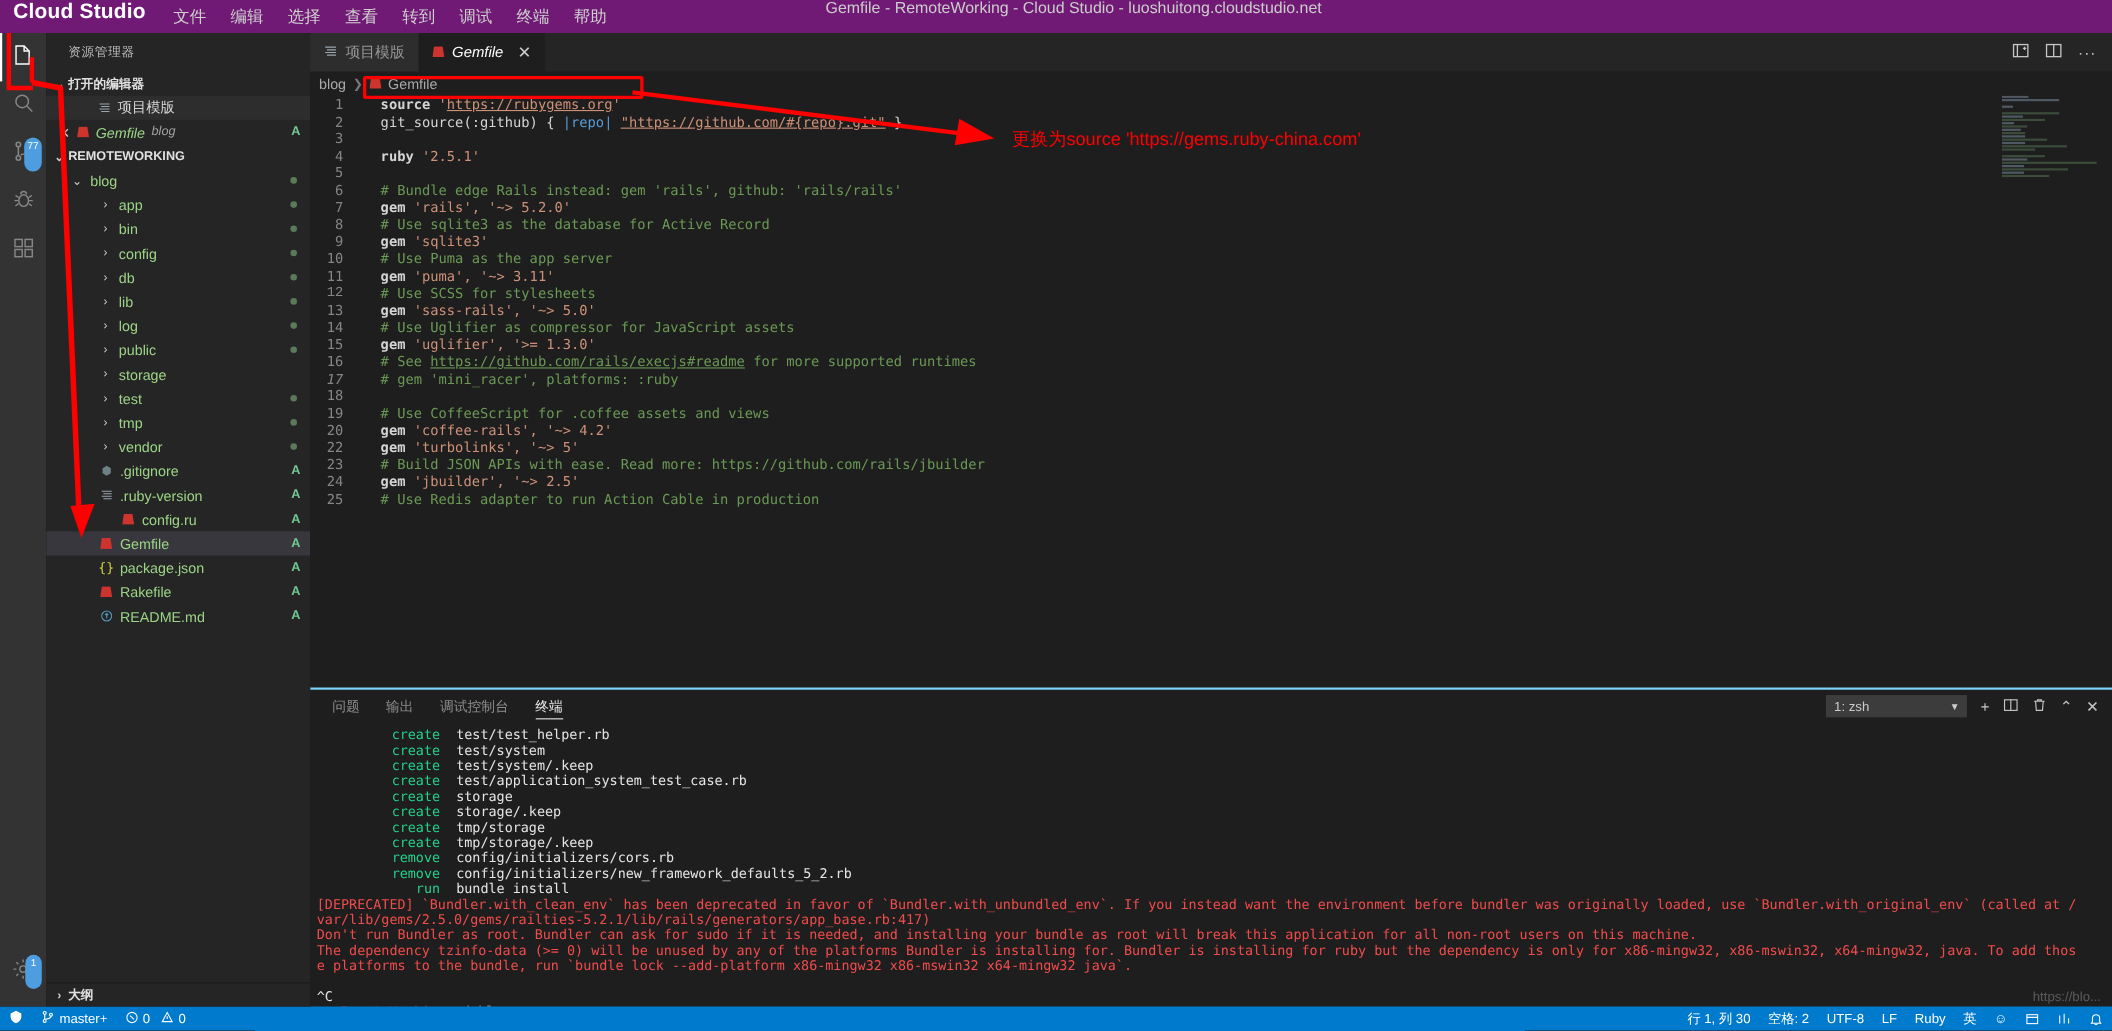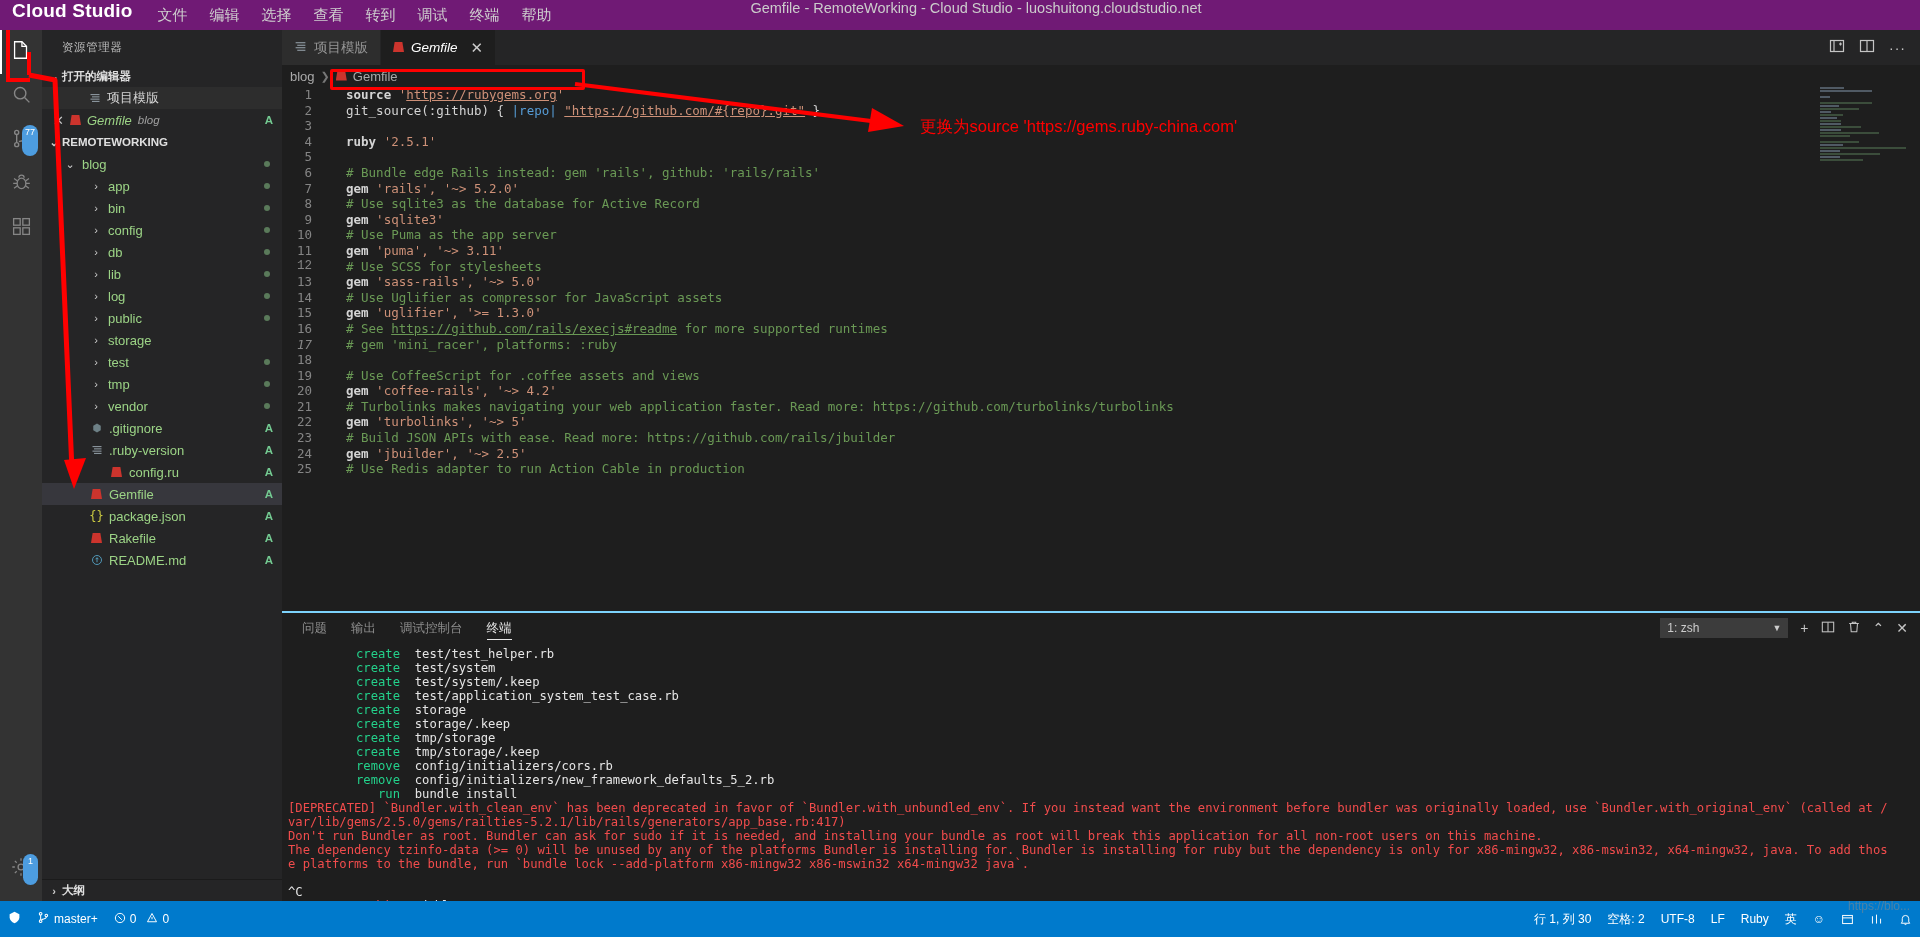--- a/index.html
+++ b/index.html
@@ -184,21 +184,21 @@
     font-family: "DejaVu Sans Mono", monospace; font-size: 12.2px; line-height: 14px;
     color: #cccccc; white-space: pre;
   }
   .t-green { color: #23d18b; }
   .t-red { color: #f14c4c; }
   .t-white { color: #e5e5e5; }
   .t-indent { padding-left: 24px; }
 
   
   .statusbar {
-    height: 36px; background: #007acc; display: flex; align-items: center; flex: none;
+    height: 22px; background: #007acc; display: flex; align-items: center; flex: none;
     font-size: 12px; color: #ffffff;
   }
   .sb-item { padding: 0 8px; display: flex; align-items: center; gap: 4px; height: 22px; cursor: pointer; }
   .sb-right { margin-left: auto; display: flex; align-items: center; }
 
   
   .anno { position: absolute; pointer-events: none; }
   .anno-box {
     border: 3px solid #ff0000; border-radius: 2px;
   }
@@ -505,21 +505,20 @@
             <div class="codeline"><span class="ln" style="position:relative;">11</span><span class="lntext"><span class="kw">gem </span><span class="str">'puma', '~&gt; 3.11'</span></span></div>
             <div class="codeline"><span class="ln" style="position:relative;font-family:Liberation Mono, monospace;">12</span><span class="lntext"><span class="cmt"># Use SCSS for stylesheets</span></span></div>
             <div class="codeline"><span class="ln" style="position:relative;">13</span><span class="lntext"><span class="kw">gem </span><span class="str">'sass-rails', '~&gt; 5.0'</span></span></div>
             <div class="codeline"><span class="ln" style="position:relative;">14</span><span class="lntext"><span class="cmt"># Use Uglifier as compressor for JavaScript assets</span></span></div>
             <div class="codeline"><span class="ln" style="position:relative;">15</span><span class="lntext"><span class="kw">gem </span><span class="str">'uglifier', '&gt;= 1.3.0'</span></span></div>
             <div class="codeline"><span class="ln" style="position:relative;">16</span><span class="lntext"><span class="cmt"># See </span><span class="lnkg">https://github.com/rails/execjs#readme</span><span class="cmt"> for more supported runtimes</span></span></div>
             <div class="codeline"><span class="ln" style="position:relative;font-style:italic;">17</span><span class="lntext"><span class="cmt"># gem 'mini_racer', platforms: :ruby</span></span></div>
             <div class="codeline"><span class="ln" style="position:relative;">18</span><span class="lntext"></span></div>
             <div class="codeline"><span class="ln" style="position:relative;">19</span><span class="lntext"><span class="cmt"># Use CoffeeScript for .coffee assets and views</span></span></div>
             <div class="codeline"><span class="ln" style="position:relative;">20</span><span class="lntext"><span class="kw">gem </span><span class="str">'coffee-rails', '~&gt; 4.2'</span></span></div>
-            <div class="codeline"><span class="ln" style="position:relative;">21</span><span class="lntext"><span class="cmt"># Turbolinks makes navigating your web application faster. Read more: https://github.com/turbolinks/turbolinks</span></span></div>
             <div class="codeline"><span class="ln" style="position:relative;">22</span><span class="lntext"><span class="kw">gem </span><span class="str">'turbolinks', '~&gt; 5'</span></span></div>
             <div class="codeline"><span class="ln" style="position:relative;">23</span><span class="lntext"><span class="cmt"># Build JSON APIs with ease. Read more: https://github.com/rails/jbuilder</span></span></div>
             <div class="codeline"><span class="ln" style="position:relative;">24</span><span class="lntext"><span class="kw">gem </span><span class="str">'jbuilder', '~&gt; 2.5'</span></span></div>
             <div class="codeline"><span class="ln" style="position:relative;">25</span><span class="lntext"><span class="cmt"># Use Redis adapter to run Action Cable in production</span></span></div>
           </div>
         <div class="minimap" id="minimap">
             <div class="mm-line" style="width: 23.78px; background: rgb(111, 127, 143);"></div>
             <div class="mm-line" style="width: 51.66px; background: rgb(111, 127, 143);"></div>
             <div class="mm-line" style="width: 0px; background: rgb(111, 127, 143);"></div>
             <div class="mm-line" style="width: 9.84px; background: rgb(111, 127, 143);"></div>

